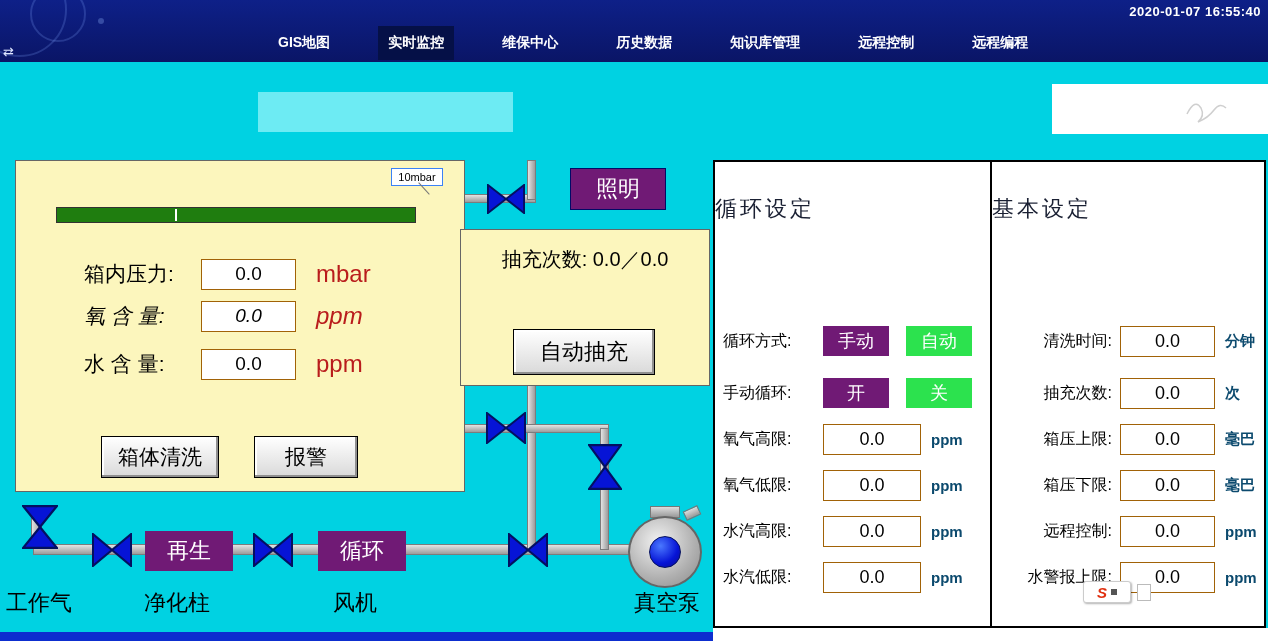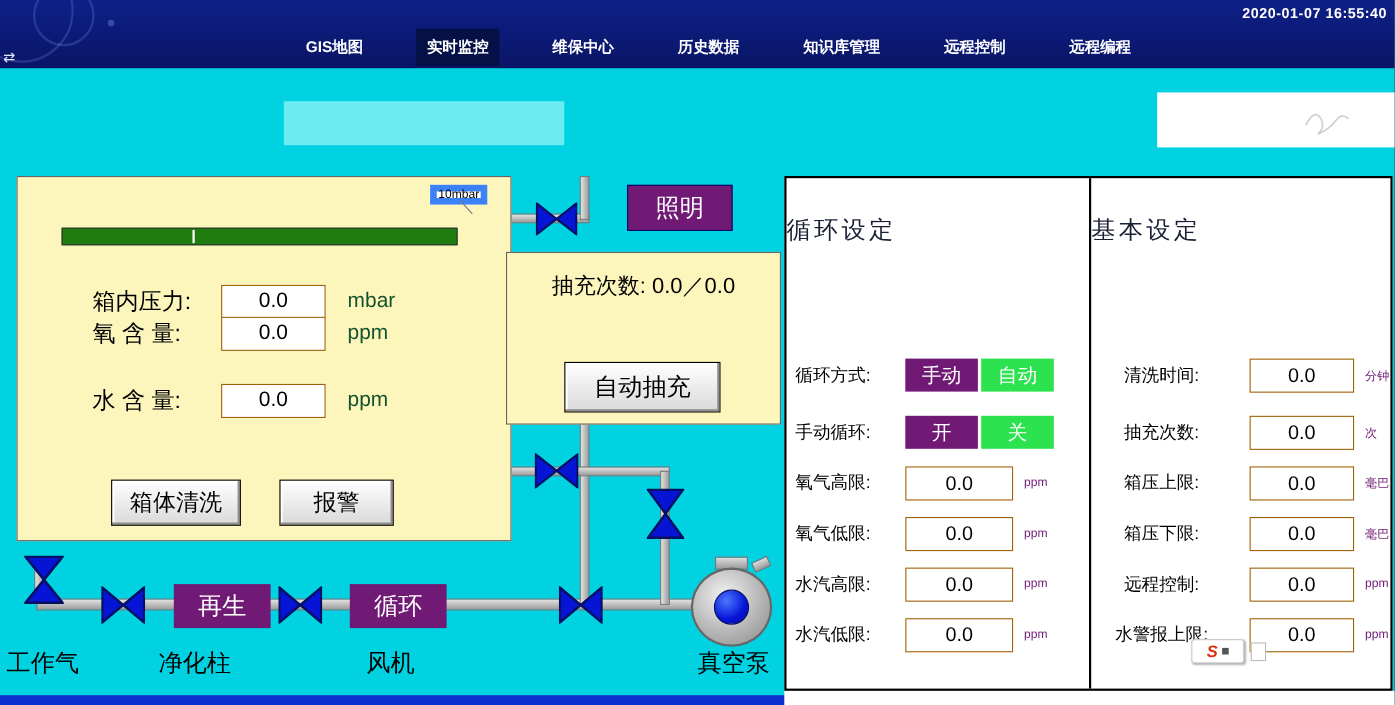--- a/index.html
+++ b/index.html
@@ -39,55 +39,55 @@
   .pump-inner { position:absolute; left:50%; top:50%; width:32px; height:32px; margin:-16px 0 0 -16px; border-radius:50%;
     background:radial-gradient(circle at 35% 30%, #4a78ff, #0614d6 60%, #0a0a90); border:1px solid #031060; }
   .pump-flange { position:absolute; top:0; left:24px; width:30px; height:12px;
     background:linear-gradient(#ddd,#999); border:1px solid #777; }
   .pump-nub { position:absolute; top:2px; left:58px; width:16px; height:10px;
     background:linear-gradient(#ddd,#999); border:1px solid #777; transform:rotate(-25deg); }
 
   
   #chamber-panel { position:absolute; left:15px; top:160px; width:450px; height:332px;
     background:#fcf6bd; border:1px solid #666; z-index:2; }
-  #gauge-tag { position:absolute; left:375px; top:7px; width:52px; height:18px; background:#fff; border:6px solid #3b82f6;
+  #gauge-tag { position:absolute; left:375px; top:7px; width:52px; height:18px; background:#fff; border:1px solid #3b82f6;
     font-size:11px; color:#000; display:flex; align-items:center; justify-content:center; }
   #gauge-pointer { position:absolute; left:400px; top:27px; width:16px; height:1px; background:#777; transform:rotate(48deg); }
   #gauge-bar { position:absolute; left:40px; top:46px; width:360px; height:16px; background:#1f7d0f; border:1px solid #333; }
   #gauge-tick { position:absolute; left:33%; top:1px; bottom:1px; width:2px; background:#fff; }
   .ch-row { position:absolute; height:34px; display:flex; align-items:center; }
   .ch-label { position:absolute; left:68px; width:115px; font-size:21px; color:#000; }
   .ch-input { position:absolute; left:185px; width:95px; height:31px; font-size:19px; }
-  .ch-unit  { position:absolute; left:300px; font-size:19px; color:#14532d; }
+  .ch-unit  { position:absolute; left:300px; font-size:24px; color:#b91c1c; }
 
   
   #pumping-panel { position:absolute; left:460px; top:229px; width:250px; height:157px;
     background:#fcf6bd; border:1px solid #666; z-index:2; }
   #counter-line { position:absolute; left:0; top:16px; width:100%; text-align:center; font-size:20px; color:#000; }
 
   
   #lighting-btn { position:absolute; left:570px; top:168px; width:96px; height:42px; font-size:22px;
     border:1px solid #020a66; z-index:3; }
 
   
   #settings { position:absolute; left:713px; top:160px; width:553px; height:468px;
     background:#fff; border:2px solid #000; z-index:2; }
   #settings-divider { position:absolute; left:275px; top:0; bottom:0; width:2px; background:#000; }
   .section { position:absolute; top:0; bottom:0; }
   #sec-cycle { left:0; width:275px; }
   #sec-basic { left:277px; width:274px; }
   .sec-title { position:absolute; top:32px; width:100%; text-align:left; font-size:22px; color:#1a2033; letter-spacing:3px; }
   .srow { position:absolute; left:8px; right:2px; height:32px; display:flex; align-items:center; }
   .s-label { width:100px; font-size:16px; color:#000; white-space:nowrap; }
-  .s-label-r { width:112px; font-size:16px; color:#000; text-align:center; margin-right:24px; white-space:nowrap; }
+  .s-label-r { width:112px; font-size:16px; color:#000; text-align:right; margin-right:8px; white-space:nowrap; }
   .toggle { width:66px; height:30px; font-size:18px; }
-  .toggle + .toggle { margin-left:3px;text-align:right; }
+  .toggle + .toggle { margin-left:17px;text-align:right; }
   .s-input { width:98px; height:31px; }
   .s-input-b { width:95px; height:31px; }
-  .s-unit { margin-left:10px; font-size:11px; color:#701a75; }
+  .s-unit { margin-left:10px; font-size:15px; color:#0c4a6e;font-weight:bold; }
   .r1{top:163px}.r2{top:215px}.r3{top:261px}.r4{top:307px}.r5{top:353px}.r6{top:399px}
 
   
   .status-box { position:absolute; width:88px; height:40px; font-size:22px; z-index:3; }
   .equip-label { position:absolute; font-size:22px; color:#000; z-index:3; white-space:nowrap; }
   #bottom-strip { position:absolute; left:0; top:632px; width:714px; height:9px; background:#0d2ecf; }
   #under-panel-white { position:absolute; left:713px; top:628px; width:555px; height:13px; background:#fff; }
 
   
   #pale-box { position:absolute; left:258px; top:92px; width:255px; height:40px; background:#6debf3; z-index:1; }
@@ -180,42 +180,42 @@
   </div>
 
   <div class="pump" style="left:626px;top:506px;width:78px;height:84px;">
     <div class="pump-flange"></div>
     <div class="pump-nub"></div>
     <div class="pump-body">
       <div class="pump-inner"></div>
     </div>
   </div>
 
-  <div class="status-box bluebox" style="left:158px;top:531px;">再生</div>
+  <div class="status-box bluebox" style="left:145px;top:531px;">再生</div>
   <div class="status-box bluebox" style="left:318px;top:531px;">循环</div>
   <div class="equip-label" style="left:6px;top:588px;">工作气</div>
   <div class="equip-label" style="left:144px;top:588px;">净化柱</div>
   <div class="equip-label" style="left:333px;top:588px;">风机</div>
   <div class="equip-label" style="left:634px;top:588px;">真空泵</div>
 
   <div id="lighting-btn" class="bluebox">照明</div>
 
   <div id="chamber-panel">
     <div id="gauge-tag">10mbar</div>
     <div id="gauge-pointer"></div>
     <div id="gauge-bar">
       <div id="gauge-tick"></div>
     </div>
 
     <div class="ch-row" style="top:96px;left:0;right:0;">
       <div class="ch-label">箱内压力:</div>
       <div class="ch-input numbox">0.0</div>
       <div class="ch-unit">mbar</div>
     </div>
-    <div class="ch-row" style="top:125px;left:0;right:0;">
+    <div class="ch-row" style="top:138px;left:0;right:0;font-style:italic;">
       <div class="ch-label">氧 含 量:</div>
       <div class="ch-input numbox">0.0</div>
       <div class="ch-unit">ppm</div>
     </div>
     <div class="ch-row" style="top:186px;left:0;right:0;">
       <div class="ch-label">水 含 量:</div>
       <div class="ch-input numbox">0.0</div>
       <div class="ch-unit">ppm</div>
     </div>
 

